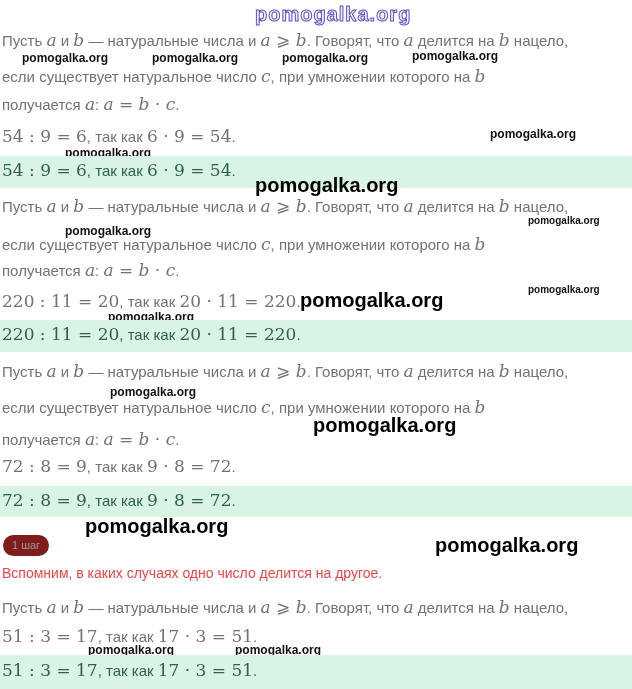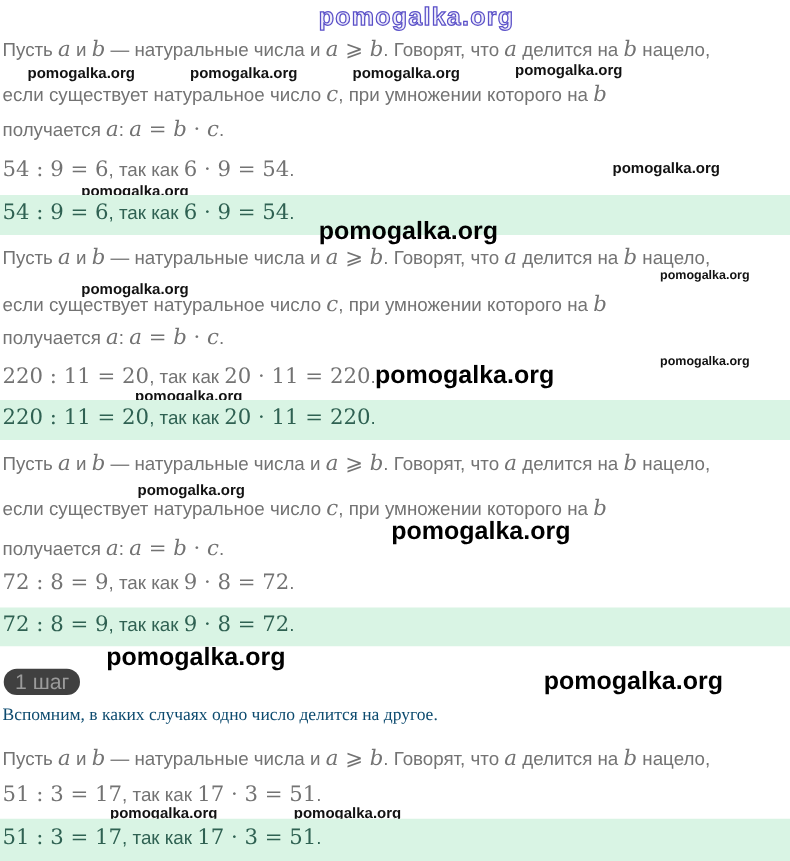--- a/index.html
+++ b/index.html
@@ -17,25 +17,25 @@
   .wm{position:absolute; white-space:nowrap; color:#121212; font-weight:600; font-size:12px; line-height:13px;}
   .wm-xs{font-size:10px; font-weight:600;}
   .wm-b{font-size:20px; font-weight:700; color:#000; line-height:21px;}
   .wm-outline{
     position:absolute; font-size:20px; font-weight:700; letter-spacing:1px;
     color:rgba(120,110,220,0.12);
     -webkit-text-stroke:1px #5a50c8;
     white-space:nowrap;
   }
   .badge{
-    position:absolute; background:#404040; color:#9b9b9b;
-    font-size:17px; line-height:13px; padding:4px 9px; border-radius:12px;
+    position:absolute; background:#7f1d1d; color:#9b9b9b;
+    font-size:11px; line-height:13px; padding:4px 9px; border-radius:12px;
     white-space:nowrap;
   }
-  .hint{position:absolute; left:2px; color:#0c4a6e; font-size:14px; white-space:nowrap;font-family:Liberation Serif, serif;}
+  .hint{position:absolute; left:2px; color:#ef4444; font-size:14px; white-space:nowrap;}
 </style>
 </head>
 <body>
 
 <div class="canvas">
 
   <div class="wm-outline" style="left:255px; top:3px;">pomogalka.org</div>
 
   <div class="line" style="top:30px;">Пусть <span class="m"><i>a</i></span> и <span class="m"><i>b</i></span> — натуральные числа и <span class="m"><i>a</i> ⩾ <i>b</i></span>. Говорят, что <span class="m"><i>a</i></span> делится на <span class="m"><i>b</i></span> нацело,</div>
 

